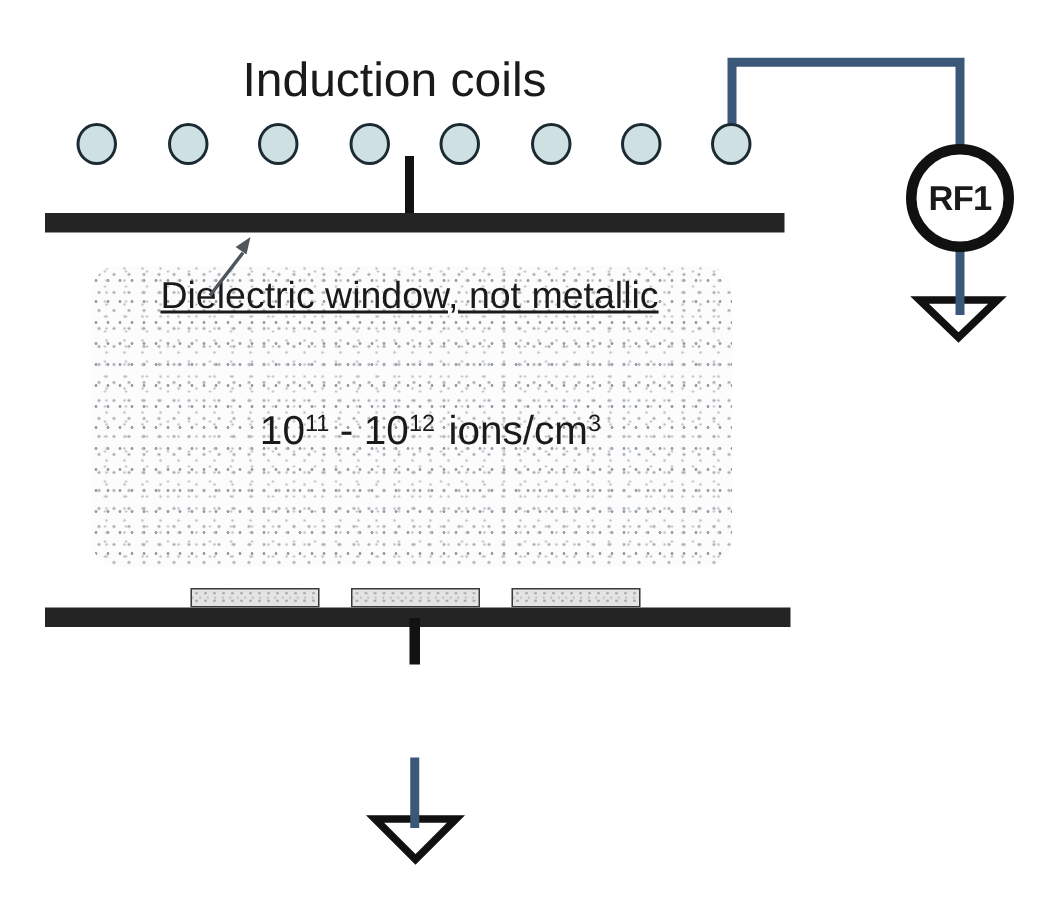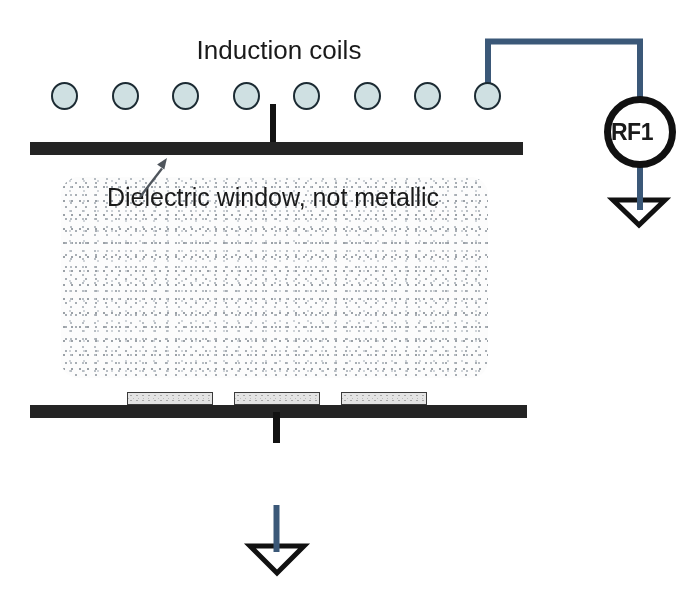--- a/index.html
+++ b/index.html
@@ -1,22 +1,22 @@
 <!DOCTYPE html>
 <html style="--wire: #3b5878; --electrode: #242424; --coil-fill: #cfe0e2; --coil-stroke: #1c2b33; --text: #1a1a1a; --arrow: #4f555c;"><head>
 <meta charset="utf-8">
 <style>
   html,body{margin:0;padding:0;background:#fff;}
   .canvas{
     position:relative;width:695px;height:600px;background:#ffffff;overflow:hidden;
     font-family:"Liberation Sans",sans-serif;color:var(--text,#1a1a1a);
   }
   .title{
-    position:absolute;left:279px;top:35px;transform:translateX(-50%);
-    font-size:26px;white-space:nowrap;z-index:3;
+    position:absolute;left:263px;top:35px;transform:translateX(-50%);
+    font-size:32px;white-space:nowrap;z-index:3;
   }
   .coil{
     position:absolute;top:82px;width:27px;height:28px;border-radius:50%;
     background:var(--coil-fill,#cfe0e2);border:2px solid var(--coil-stroke,#1c2b33);
     box-sizing:border-box;z-index:5;
   }
   .stub{position:absolute;background:#121212;z-index:2;}
   .stub-top{left:270px;top:104px;width:6px;height:42px;}
   .stub-bottom{left:273px;top:412px;width:7px;height:31px;}
   .bar{position:absolute;left:30px;height:13px;background:var(--electrode,#242424);z-index:2;}
@@ -28,21 +28,21 @@
     background-image:
       radial-gradient(circle,#a8aeb4 0.8px,transparent 1.2px),
       radial-gradient(circle,#b6bcc2 0.7px,transparent 1.1px),
       radial-gradient(circle,#9ba1a7 0.8px,transparent 1.2px),
       radial-gradient(circle,#c0c6cc 0.6px,transparent 1.0px);
     background-size:10px 12px,12px 8px,8px 14px,14px 10px;
     background-position:0 0,4px 6px,7px 3px,2px 9px;
   }
   .label-window{
     position:absolute;left:273px;top:183px;transform:translateX(-50%);
-    font-size:25px;white-space:nowrap;z-index:3;
+    font-size:25px;white-space:nowrap;z-index:3;text-decoration:underline;
   }
   .label-density{
     position:absolute;left:287px;top:272px;transform:translateX(-50%);
     font-size:27px;white-space:nowrap;z-index:3;
   }
   .label-density sup{font-size:58%;vertical-align:baseline;position:relative;top:-0.55em;}
   .label-density .sep{margin:0 7px;}
   .label-density .unit{margin-left:9px;}
   .wafer{
     position:absolute;top:392px;width:86px;height:13px;box-sizing:border-box;z-index:3;
@@ -53,21 +53,21 @@
       radial-gradient(circle,#bcbcbc 0.6px,transparent 0.9px);
     background-size:6px 5px,5px 7px;background-position:0 0,3px 2px;
   }
   .overlay{position:absolute;left:0;top:0;z-index:4;pointer-events:none;}
   .wire{stroke:var(--wire,#3b5878);stroke-width:6;fill:none;}
   .gnd{fill:#ffffff;stroke:#111111;stroke-width:5;stroke-linejoin:miter;}
   .arrow-line{stroke:var(--arrow,#4f555c);stroke-width:2.3;}
   .arrow-head{fill:var(--arrow,#4f555c);}
   .rf-circle{
     position:absolute;box-sizing:border-box;border:7px solid #111111;border-radius:50%;
-    background:#ffffff;display:flex;align-items:center;justify-content:flex-start;
+    background:#ffffff;display:flex;align-items:center;justify-content:center;
     font-weight:bold;font-size:23px;letter-spacing:-0.5px;z-index:5;
   }
   .rf1{left:604px;top:96px;width:72px;height:72px;}
   .rf2{left:241px;top:439px;width:72px;height:72px;}
 </style>
 </head>
 <body>
 
 <div class="canvas">
 
@@ -82,20 +82,23 @@
   <div class="coil" style="left:414px"></div>
   <div class="coil" style="left:474px"></div>
 
   <div class="stub stub-top"></div>
   <div class="bar bar-top"></div>
 
   <div class="plasma"></div>
 
   <div class="label-window">Dielectric window, not metallic</div>
 
+  <div class="label-density">
+    <span>10</span><sup>11</sup><span class="sep">-</span><span>10</span><sup>12</sup><span class="unit">ions/cm</span><sup>3</sup>
+  </div>
 
   <div class="bar bar-bottom"></div>
   <div class="wafer" style="left:127px"></div>
   <div class="wafer" style="left:234px"></div>
   <div class="wafer" style="left:341px"></div>
   <div class="stub stub-bottom"></div>
 
   <svg class="overlay" width="695" height="600" viewBox="0 0 695 600">
 
     <path class="wire" d="M488 84 L488 41.5 L640 41.5 L640 97"></path>

